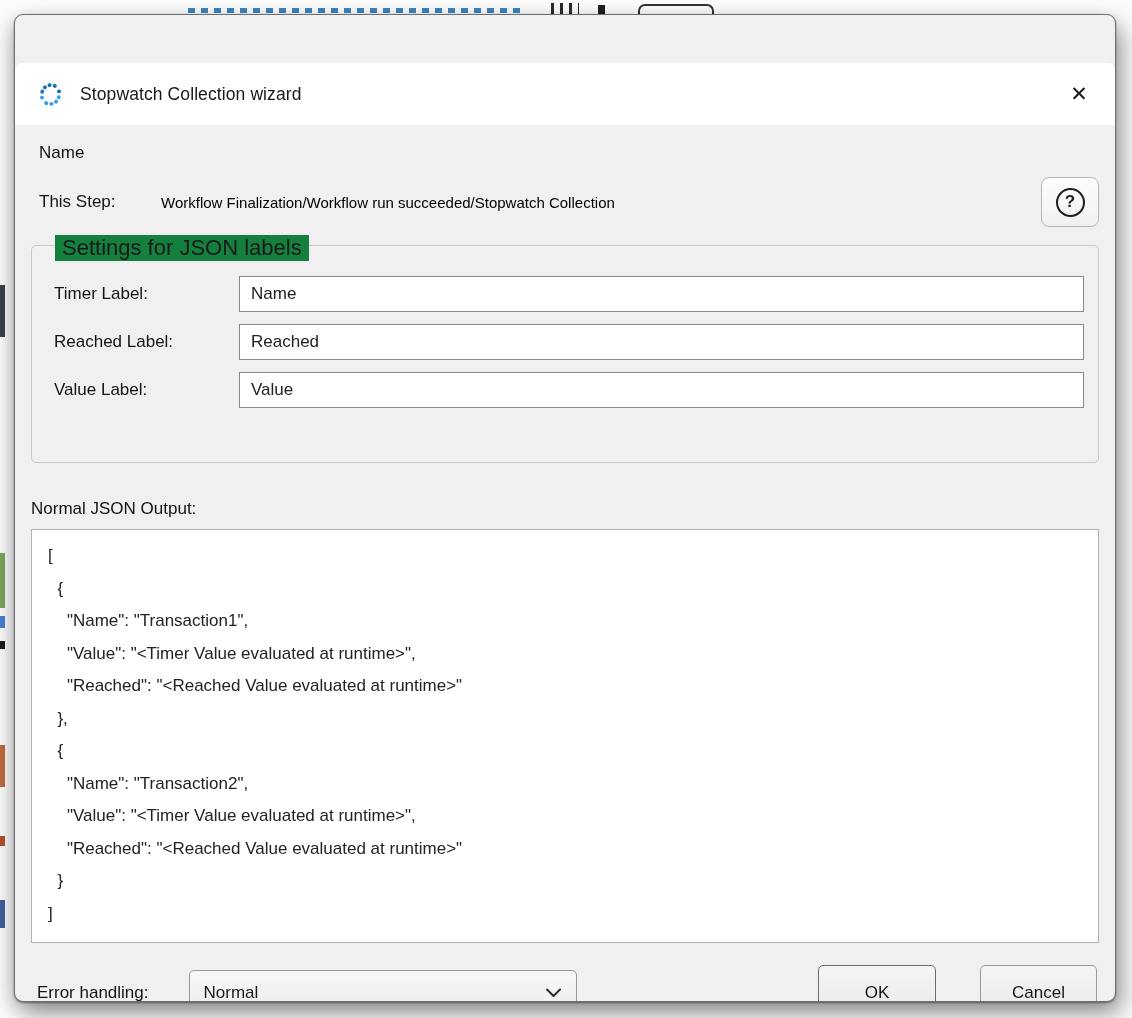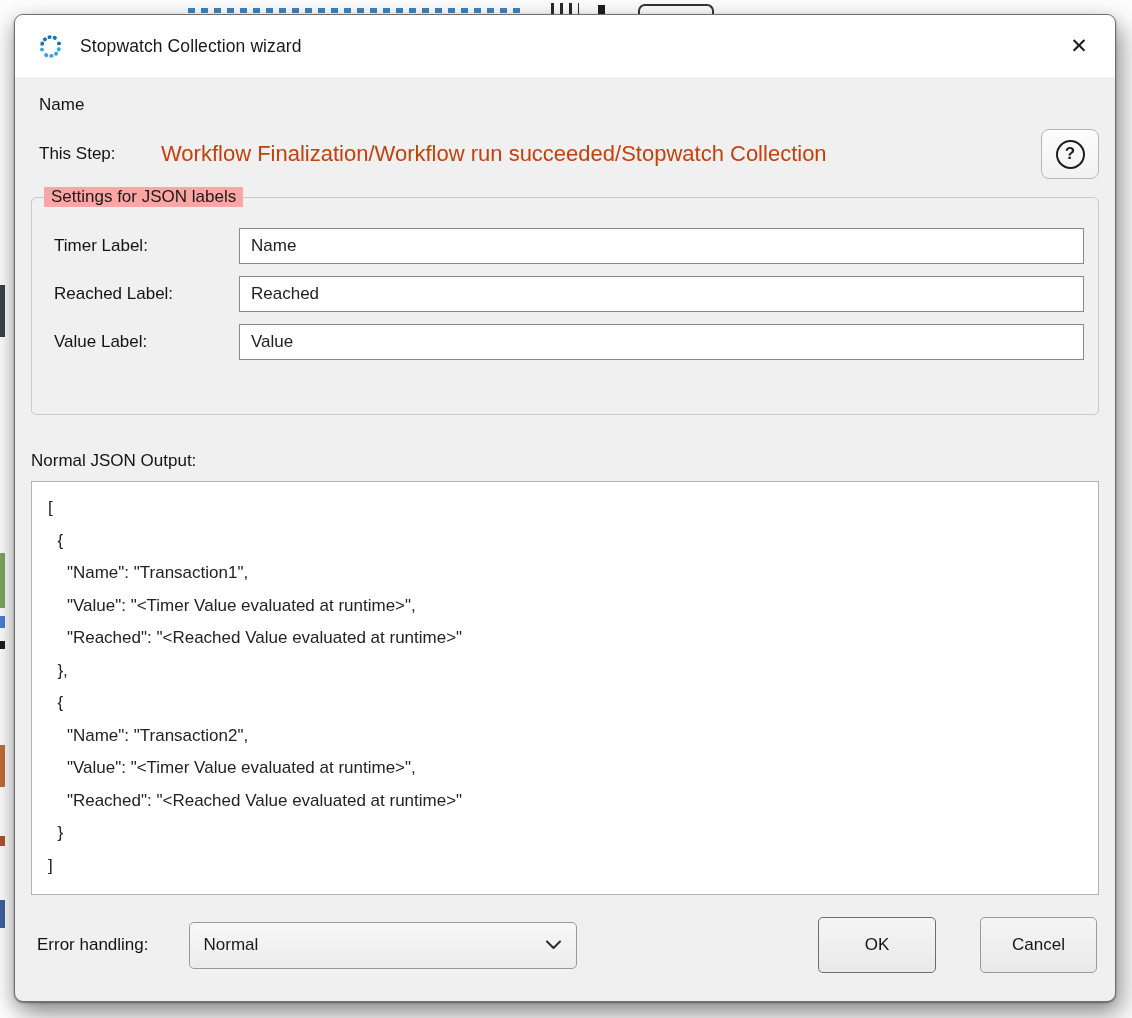--- a/index.html
+++ b/index.html
@@ -37,20 +37,21 @@
     border:1px solid #6f6f6f; border-radius:9px;
     box-shadow:0 1px 2px rgba(0,0,0,.4), 7px 12px 24px rgba(0,0,0,.35), -4px 6px 18px rgba(0,0,0,.18);
     display:flex; flex-direction:column;
     overflow:hidden; z-index:2;
   }
 
   .titlebar {
     height:62px; background:#ffffff; flex:0 0 62px;
     display:flex; align-items:center; padding:0 18px 0 22px;
     border-radius:8px 8px 0 0;
+    margin-top:48px;
   }
   .app-icon { width:27px; height:27px; margin-right:16px; flex:0 0 auto; }
   .title-text { font-size:17.5px; color:#191919; letter-spacing:.1px; }
   .close-btn {
     margin-left:auto; width:36px; height:36px; border:none; background:transparent;
     font-size:21px; color:#1a1a1a; cursor:pointer; line-height:36px; text-align:center;
     font-family:"Liberation Sans",sans-serif;
   }
 
   .content { flex:1; padding:0 16px; display:flex; flex-direction:column; }
@@ -61,41 +62,41 @@
   .name-input {
     flex:1; height:36px; background:#fff; border:1px solid #707070;
     display:flex; align-items:center; padding:0 8px; white-space:pre; overflow:hidden;
   }
   .caret { width:1.5px; height:24px; background:#111; margin-right:1px; flex:0 0 auto; }
   .name-value { font-size:17px; font-style:italic; color:#f5504e; }
 
   
   .step-row { margin-top:14px; display:flex; align-items:center; min-height:50px; }
   .step-label { font-size:17px; color:#141414; padding-left:8px; width:130px; }
-  .step-link { font-size:22px; color:#c2410c; text-decoration:none; }
+  .step-link { font-size:15px; color:#000000; text-decoration:none; }
   .help-btn {
     margin-left:auto; width:58px; height:50px; border:1px solid #b7b7b7; border-radius:8px;
     background:linear-gradient(#fdfdfd,#f1f1f1); cursor:pointer;
     display:flex; align-items:center; justify-content:center;
   }
   .help-circle {
     width:29px; height:29px; border:2.2px solid #1d1d1d; border-radius:50%;
     display:flex; align-items:center; justify-content:center;
     font-size:17px; font-weight:bold; color:#1d1d1d; padding-bottom:1px;
   }
 
   
   .groupbox {
     margin-top:18px; position:relative;
     border:1px solid #c9c9c9; border-radius:5px;
     padding:30px 14px 24px 22px; height:218px;
   }
   .legend {
-    position:absolute; top:-11px; left:12px; background:#fca5a5;
-    padding:0 7px; font-size:17px; color:#1a1a1a;
+    position:absolute; top:-11px; left:23px; background:#15803d;
+    padding:0 7px; font-size:22px; color:#1a1a1a;
   }
   .field-row { display:flex; align-items:center; margin-bottom:12px; }
   .field-label { width:185px; font-size:17px; color:#141414; }
   .field-input {
     flex:1; height:36px; background:#fff; border:1px solid #8a8a8a;
     font-size:17px; color:#222; padding:0 11px;
     font-family:"Liberation Sans",sans-serif;
   }
 
   

